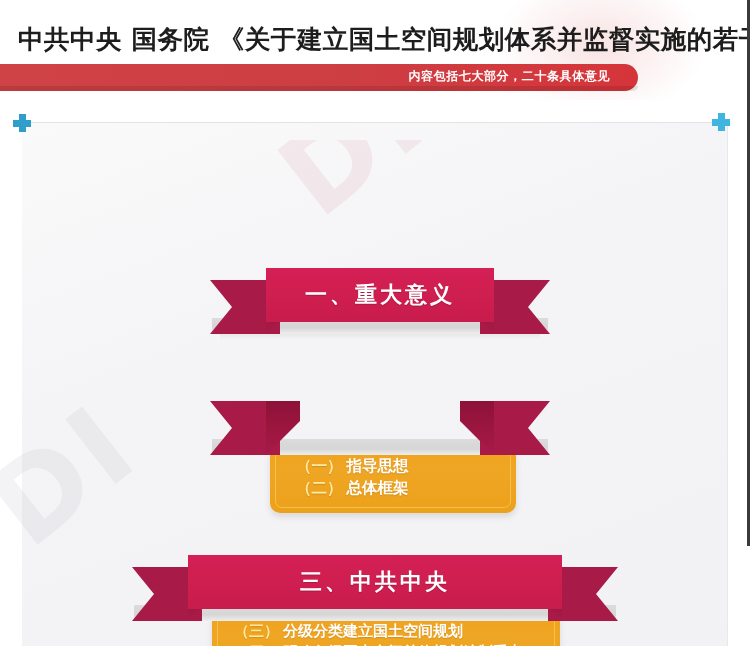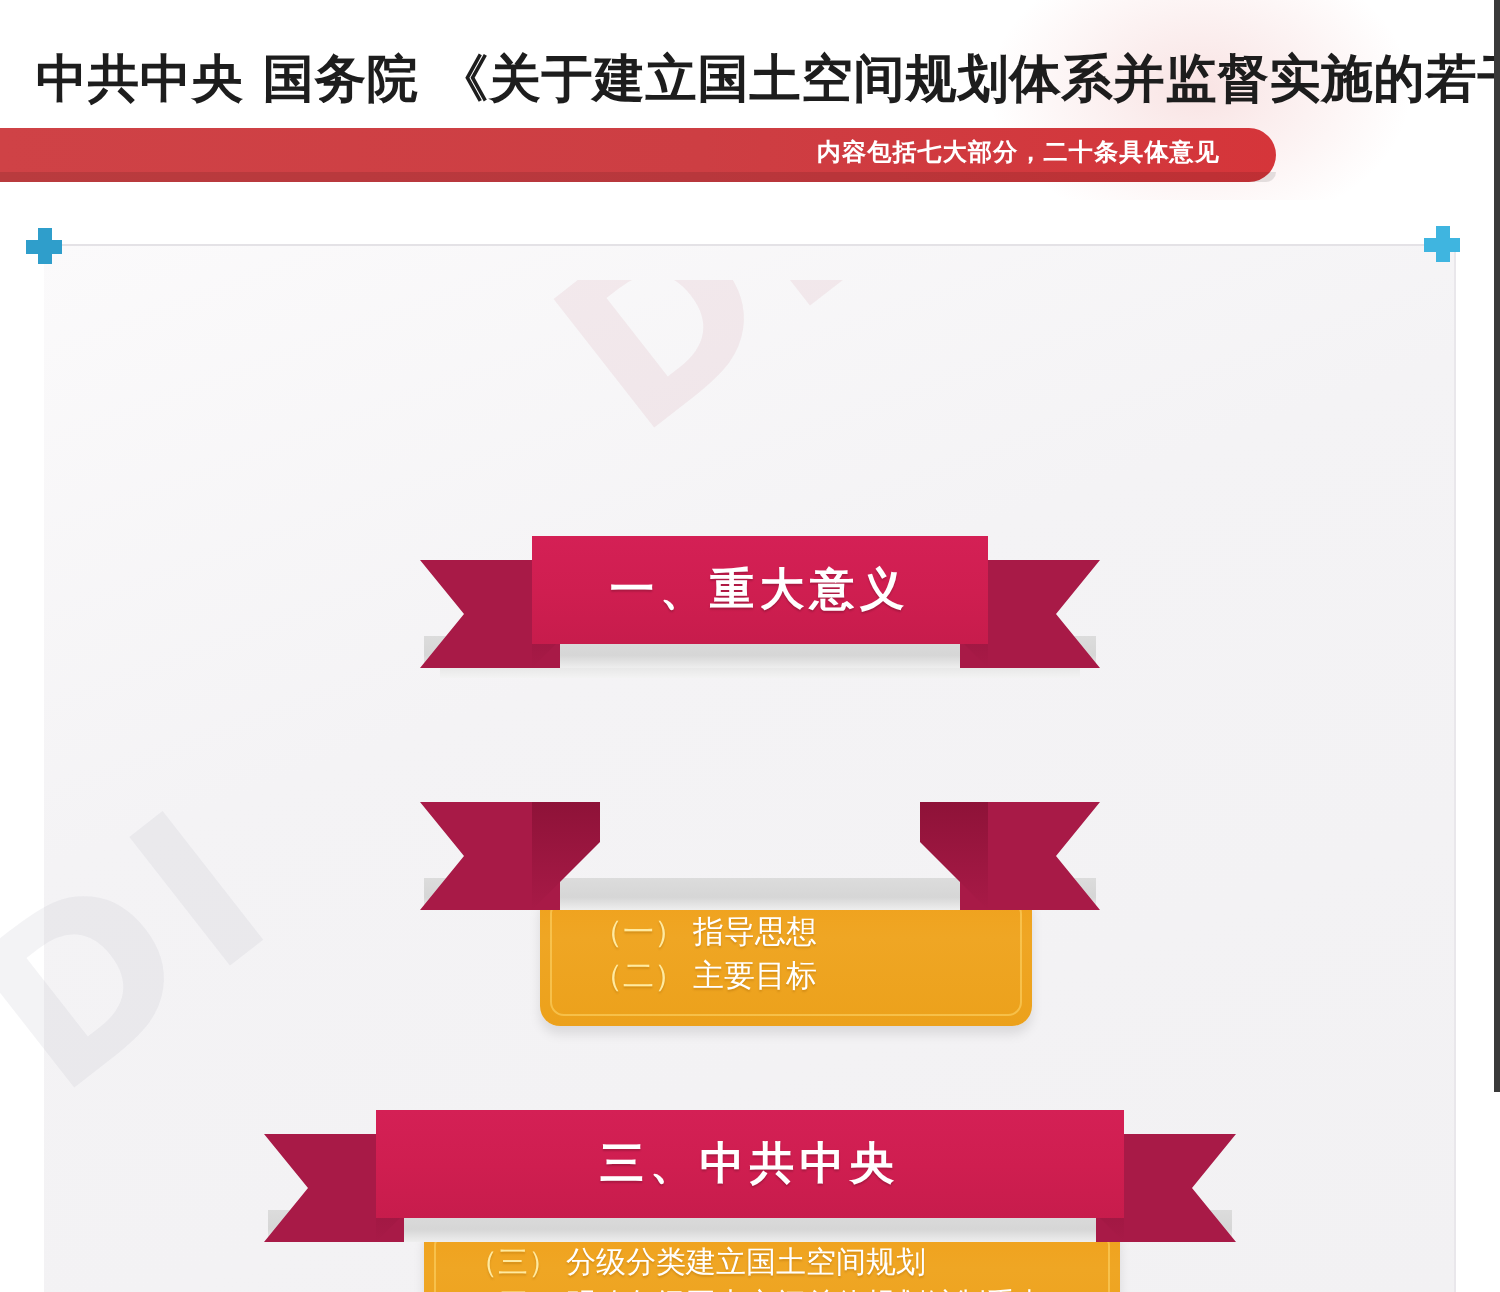--- a/index.html
+++ b/index.html
@@ -156,21 +156,21 @@
   }
   .obox-inner{
     position:absolute;left:5px;right:5px;top:5px;bottom:5px;
     border:1.5px solid rgba(255,216,110,.55);
     border-radius:7px;pointer-events:none;
   }
   .obox ul{
     list-style:none;margin:0;padding:0;position:relative;z-index:2;
   }
   .obox li{
-    color:#ffffff;font-weight:normal;
+    color:#ffffff;font-weight:bold;
     font-family:"DejaVu Sans","Liberation Sans",sans-serif;
     text-shadow:0 1px 1px rgba(150,90,0,.30);
     white-space:nowrap;
     line-height:1.42;
   }
   .obox li .num{color:#ffeaa0;margin-right:4px;}
 
   
   #grp1{left:210px;top:168px;width:340px;}
   #grp2{left:210px;top:289px;width:340px;}
@@ -226,21 +226,21 @@
   </div>
 
   <div class="group" id="grp2">
     <div class="obox">
       <div class="obox-inner"></div>
       <ul>
         <li>
           <span class="num">（一）</span><span>指导思想</span>
         </li>
         <li>
-          <span class="num">（二）</span><span>主要目标</span>
+          <span class="num">（二）</span><span>总体框架</span>
         </li>
       </ul>
     </div>
     <div class="ribbon">
       <div class="ribbon-shadow"></div>
       <div class="tail l"></div>
       <div class="tail r"></div>
       <div class="tail-fold l"></div>
       <div class="tail-fold r"></div>
     </div>

